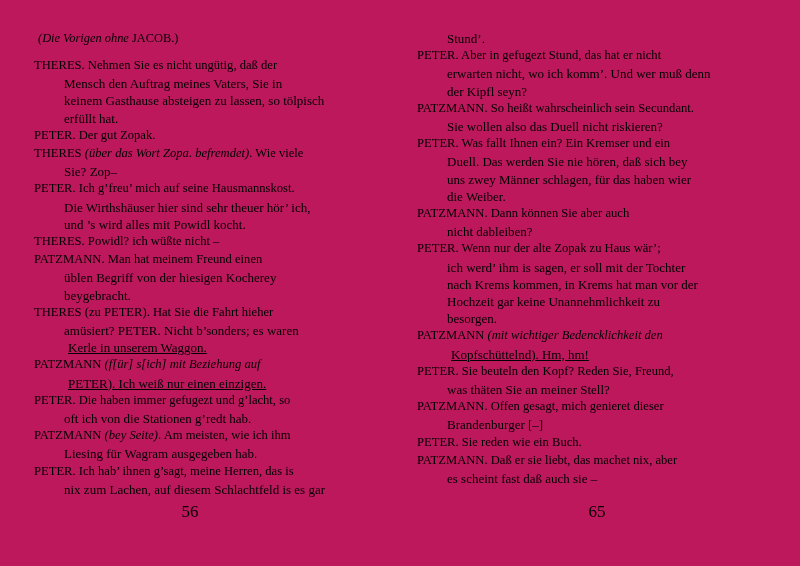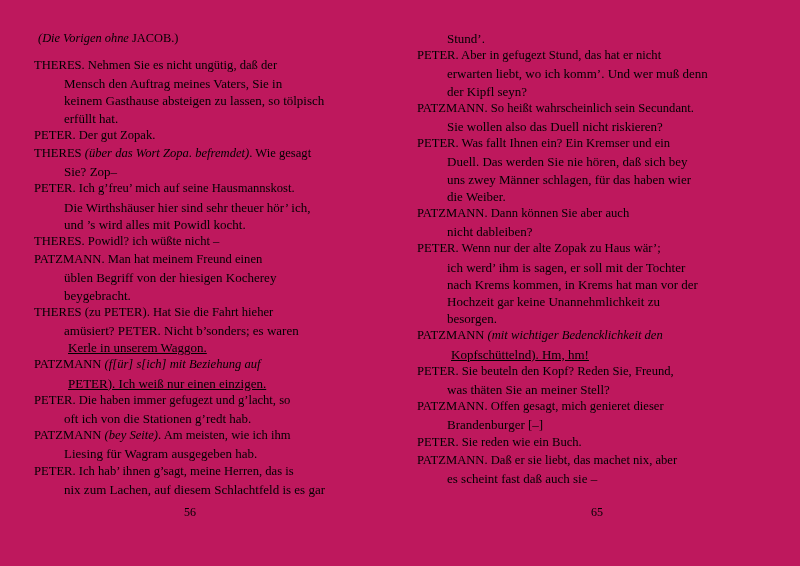--- a/index.html
+++ b/index.html
@@ -45,21 +45,21 @@
   .contline {
     font-size: 13px;
     line-height: 17.2px;
     margin: 0;
     padding-left: 30px;
   }
   .contline.deep { padding-left: 34px; text-decoration: underline; }
 
   .folio {
     position: absolute;
-    font-size: 12px;
+    font-size: 17px;
     line-height: 14px;
     text-align: center;
     width: 60px;
   }
   #folio-left  { left: 160px; top: 505px; }
   #folio-right { left: 567px; top: 505px; }
 </style>
 </head>
 <body>
 
@@ -69,21 +69,21 @@
 
     <p class="scene-heading"><span class="ital">(Die Vorigen ohne </span><span>JACOB.)</span></p>
 
     <p class="speech"><span>THERES. Nehmen Sie es nicht ungütig, daß der</span></p>
     <p class="contline">Mensch den Auftrag meines Vaters, Sie in</p>
     <p class="contline">keinem Gasthause absteigen zu lassen, so tölpisch</p>
     <p class="contline">erfüllt hat.</p>
 
     <p class="speech">PETER. Der gut Zopak.</p>
 
-    <p class="speech"><span>THERES </span><span class="ital">(über das Wort Zopa. befremdet)</span><span>. Wie gesagt</span></p>
+    <p class="speech"><span>THERES </span><span class="ital">(über das Wort Zopa. befremdet)</span><span>. Wie viele</span></p>
     <p class="contline">Sie? Zop–</p>
 
     <p class="speech">PETER. Ich g’freu’ mich auf seine Hausmannskost.</p>
     <p class="contline">Die Wirthshäuser hier sind sehr theuer hör’ ich,</p>
     <p class="contline">und ’s wird alles mit Powidl kocht.</p>
 
     <p class="speech">THERES. Powidl? ich wüßte nicht –</p>
 
     <p class="speech">PATZMANN. Man hat meinem Freund einen</p>
     <p class="contline">üblen Begriff von der hiesigen Kocherey</p>
@@ -104,21 +104,21 @@
 
     <p class="speech">PETER. Ich hab’ ihnen g’sagt, meine Herren, das is</p>
     <p class="contline">nix zum Lachen, auf diesem Schlachtfeld is es gar</p>
   </div>
 
   <div class="column" id="col-right">
 
     <p class="contline">Stund’.</p>
 
     <p class="speech">PETER. Aber in gefugezt Stund, das hat er nicht</p>
-    <p class="contline">erwarten liebt, wo ich komm’. Und wer muß denn</p>
+    <p class="contline">erwarten nicht, wo ich komm’. Und wer muß denn</p>
     <p class="contline">der Kipfl seyn?</p>
 
     <p class="speech">PATZMANN. So heißt wahrscheinlich sein Secundant.</p>
     <p class="contline">Sie wollen also das Duell nicht riskieren?</p>
 
     <p class="speech">PETER. Was fallt Ihnen ein? Ein Kremser und ein</p>
     <p class="contline">Duell. Das werden Sie nie hören, daß sich bey</p>
     <p class="contline">uns zwey Männer schlagen, für das haben wier</p>
     <p class="contline">die Weiber.</p>
 

